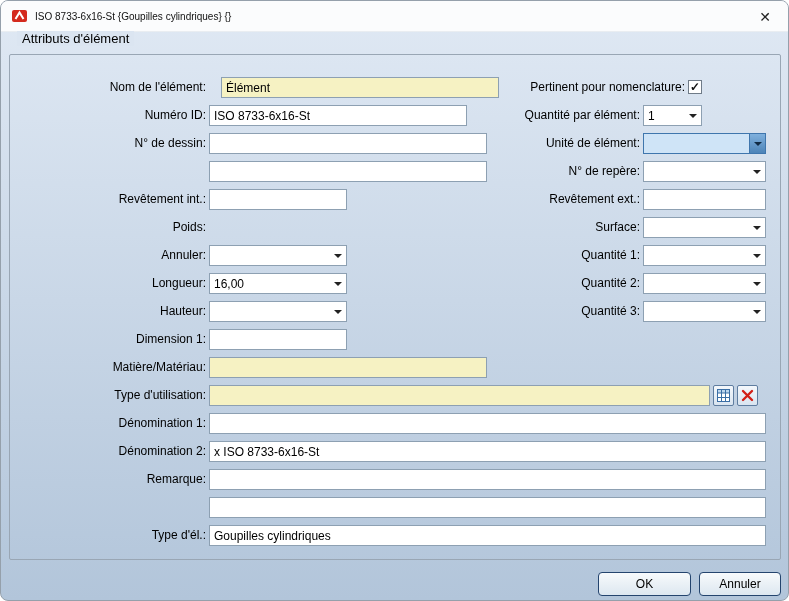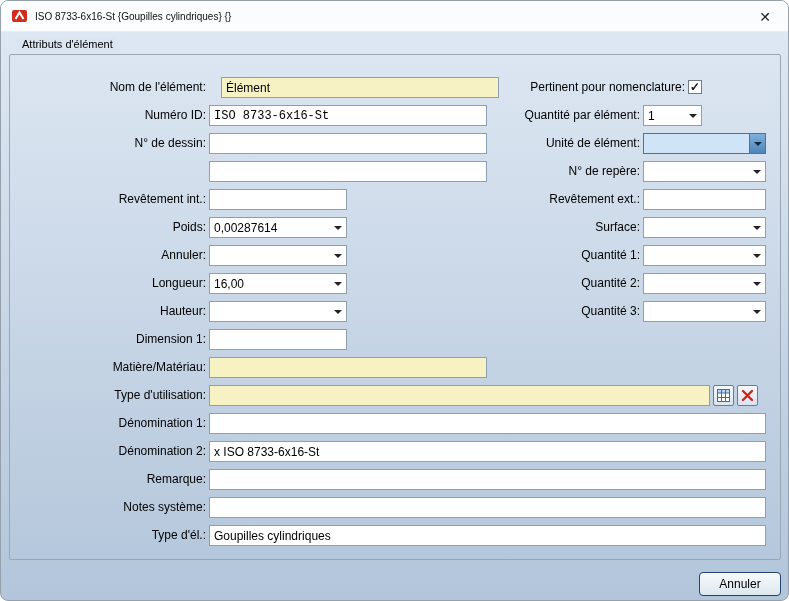--- a/index.html
+++ b/index.html
@@ -25,22 +25,22 @@
     position:absolute; right:8px; top:4px; width:30px; height:24px;
     border:0; background:transparent; font-size:14px; color:#222;
     font-family:"Liberation Sans", sans-serif; cursor:pointer; line-height:24px;
   }
 
   .groupbox {
     position:absolute; left:8px; top:53px; width:772px; height:506px;
     border:1px solid #99a6b4; border-radius:2px;
   }
   .group-title {
-    position:absolute; left:16px; top:36px; padding:0 5px;
-    font-size:11px; color:#000; background:#dbe5f1; line-height:15px;
+    position:absolute; left:16px; top:30px; padding:0 5px;
+    font-size:13px; color:#000; background:#dbe5f1; line-height:15px;
   }
 
   .lbl {
     position:absolute; height:21px; line-height:21px; font-size:12px;
     color:#000; text-align:right; white-space:nowrap;
   }
 
   .inp {
     position:absolute; height:21px; border:1px solid #8da0b2; background:#fff;
     font-family:"Liberation Sans", sans-serif; font-size:12px; color:#000;
@@ -107,35 +107,31 @@
     <button class="close-btn">✕</button>
   </div>
 
   <div class="groupbox"></div>
   <span class="group-title">Attributs d'élément</span>
 
   <span class="lbl" style="left:10px;top:76px;width:195px">Nom de l'élément:</span>
   <input class="inp yellow" style="left: 220px; top: 76px; width: 278px;" value="Élément">
 
   <span class="lbl" style="left:10px;top:104px;width:195px">Numéro ID:</span>
-  <input class="inp" style="left: 208px; top: 104px; width: 278px; font-family: Liberation Mono, monospace;" value="ISO 8733-6x16-St">
+  <input class="inp" style="left: 208px; top: 104px; width: 258px;" value="ISO 8733-6x16-St">
 
   <span class="lbl" style="left:10px;top:132px;width:195px">N° de dessin:</span>
   <input class="inp" style="left: 208px; top: 132px; width: 278px;" value="">
 
   <input class="inp" style="left: 208px; top: 160px; width: 278px;" value="">
 
   <span class="lbl" style="left:10px;top:188px;width:195px">Revêtement int.:</span>
   <input class="inp" style="left: 208px; top: 188px; width: 138px;" value="">
 
   <span class="lbl" style="left:10px;top:216px;width:195px">Poids:</span>
-  <div class="combo" style="left:208px;top:216px;width:138px">
-    <input value="0,00287614" style="">
-    <span class="arr"></span>
-  </div>
 
   <span class="lbl" style="left:10px;top:244px;width:195px">Annuler:</span>
   <div class="combo" style="left:208px;top:244px;width:138px">
     <input value="" style="">
     <span class="arr"></span>
   </div>
 
   <span class="lbl" style="left:10px;top:272px;width:195px">Longueur:</span>
   <div class="combo" style="left:208px;top:272px;width:138px">
     <input value="16,00" style="">
@@ -173,21 +169,20 @@
 
   <span class="lbl" style="left:10px;top:412px;width:195px">Dénomination 1:</span>
   <input class="inp" style="left: 208px; top: 412px; width: 557px;" value="">
 
   <span class="lbl" style="left:10px;top:440px;width:195px">Dénomination 2:</span>
   <input class="inp" style="left: 208px; top: 440px; width: 557px;" value="x ISO 8733-6x16-St">
 
   <span class="lbl" style="left:10px;top:468px;width:195px">Remarque:</span>
   <input class="inp" style="left: 208px; top: 468px; width: 557px;" value="">
 
-  <span class="lbl" style="left:10px;top:496px;width:195px">Notes système:</span>
   <input class="inp" style="left: 208px; top: 496px; width: 557px;" value="">
 
   <span class="lbl" style="left:10px;top:524px;width:195px">Type d'él.:</span>
   <input class="inp" style="left: 208px; top: 524px; width: 557px;" value="Goupilles cylindriques">
 
   <span class="lbl" style="left:474px;top:76px;width:210px">Pertinent pour nomenclature:</span>
   <span class="checkbox" style="left:687px;top:79px">
     <span class="check">✓</span>
   </span>
 
@@ -229,15 +224,16 @@
     <input value="" style="">
     <span class="arr"></span>
   </div>
 
   <span class="lbl" style="left:449px;top:300px;width:190px">Quantité 3:</span>
   <div class="combo" style="left:642px;top:300px;width:123px">
     <input value="" style="">
     <span class="arr"></span>
   </div>
 
+  <button class="btn" style="left:597px;top:571px;width:93px">OK</button>
   <button class="btn" style="left:698px;top:571px;width:82px">Annuler</button>
 
 </div>
 
 </body></html>

